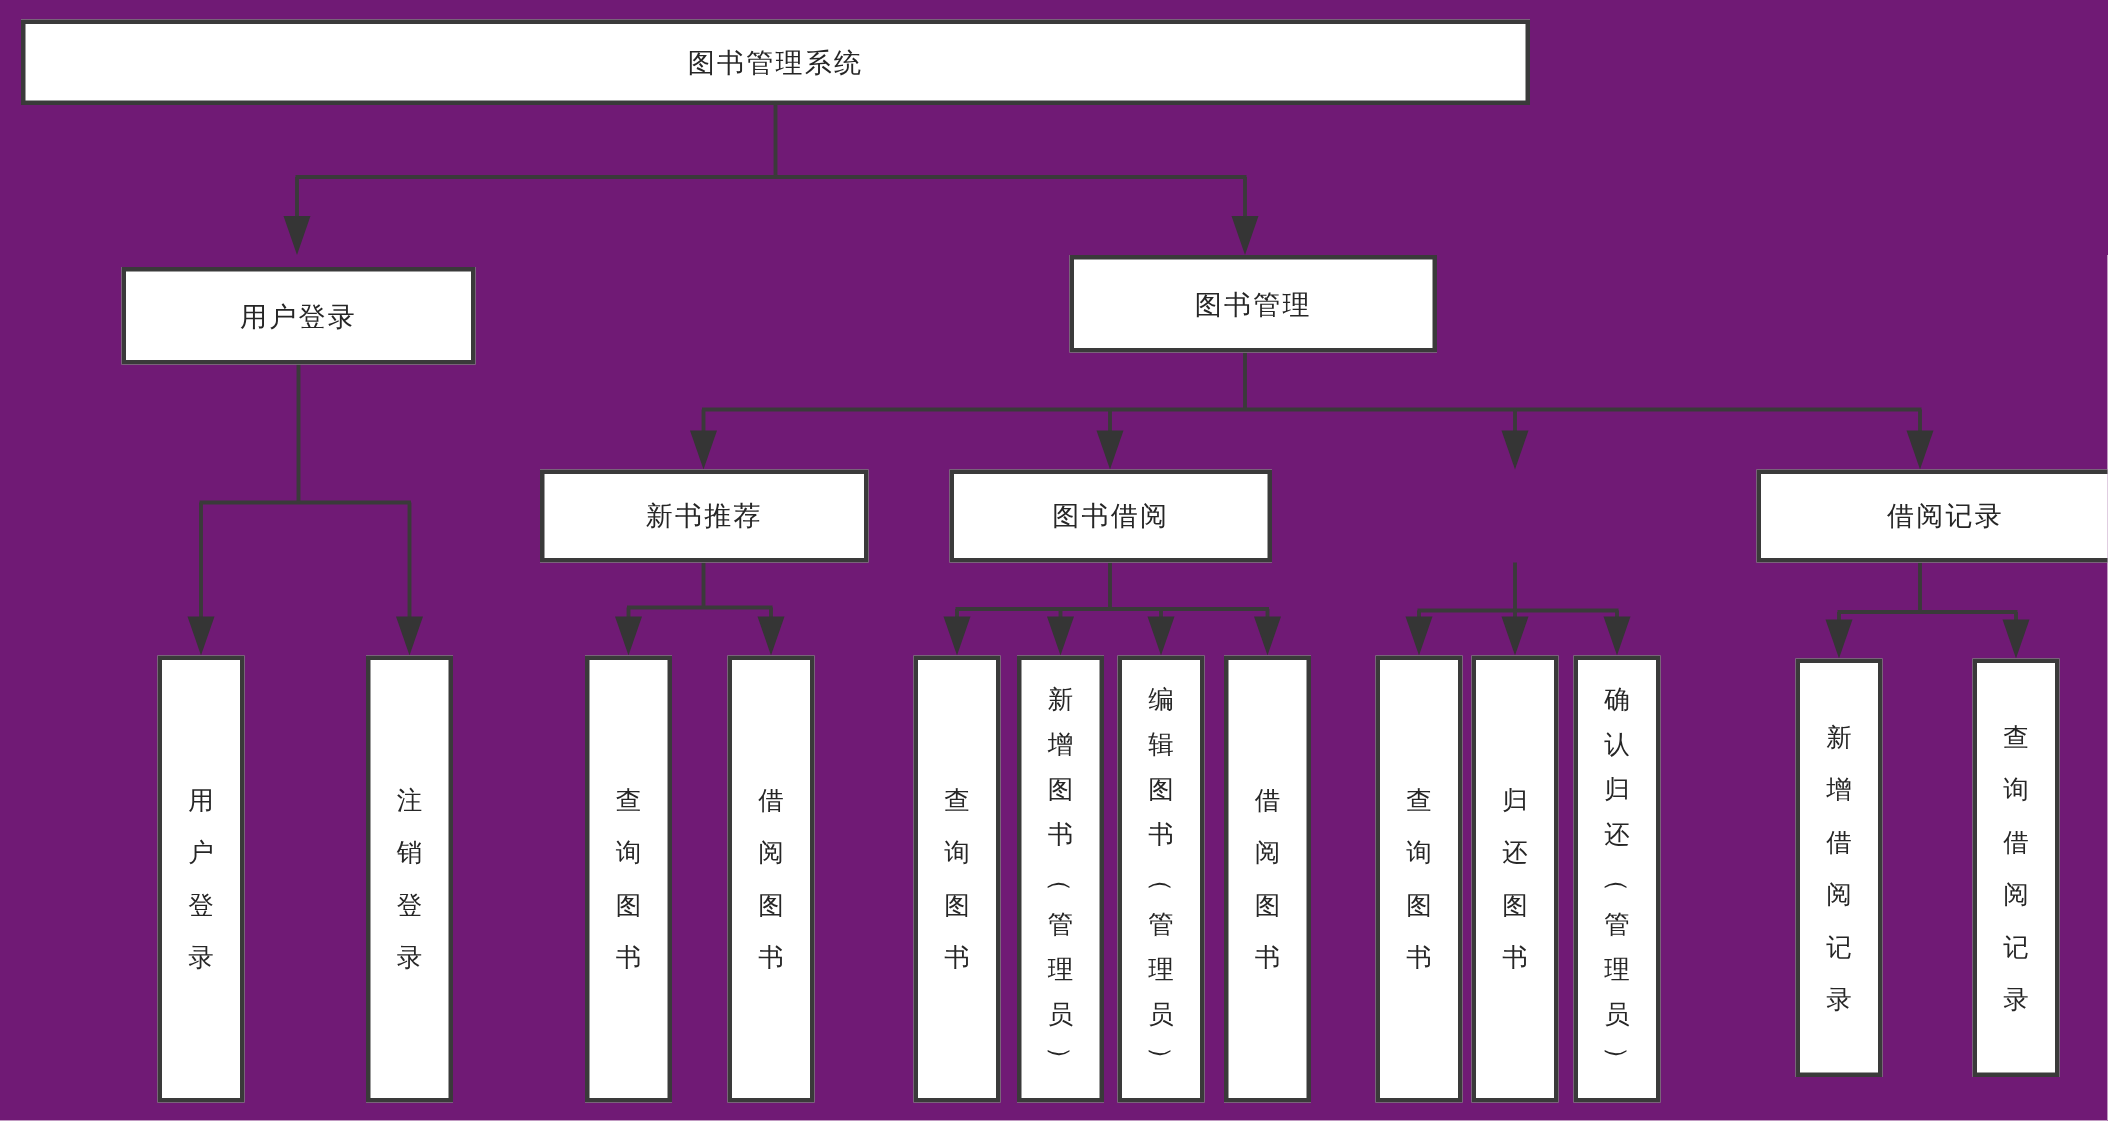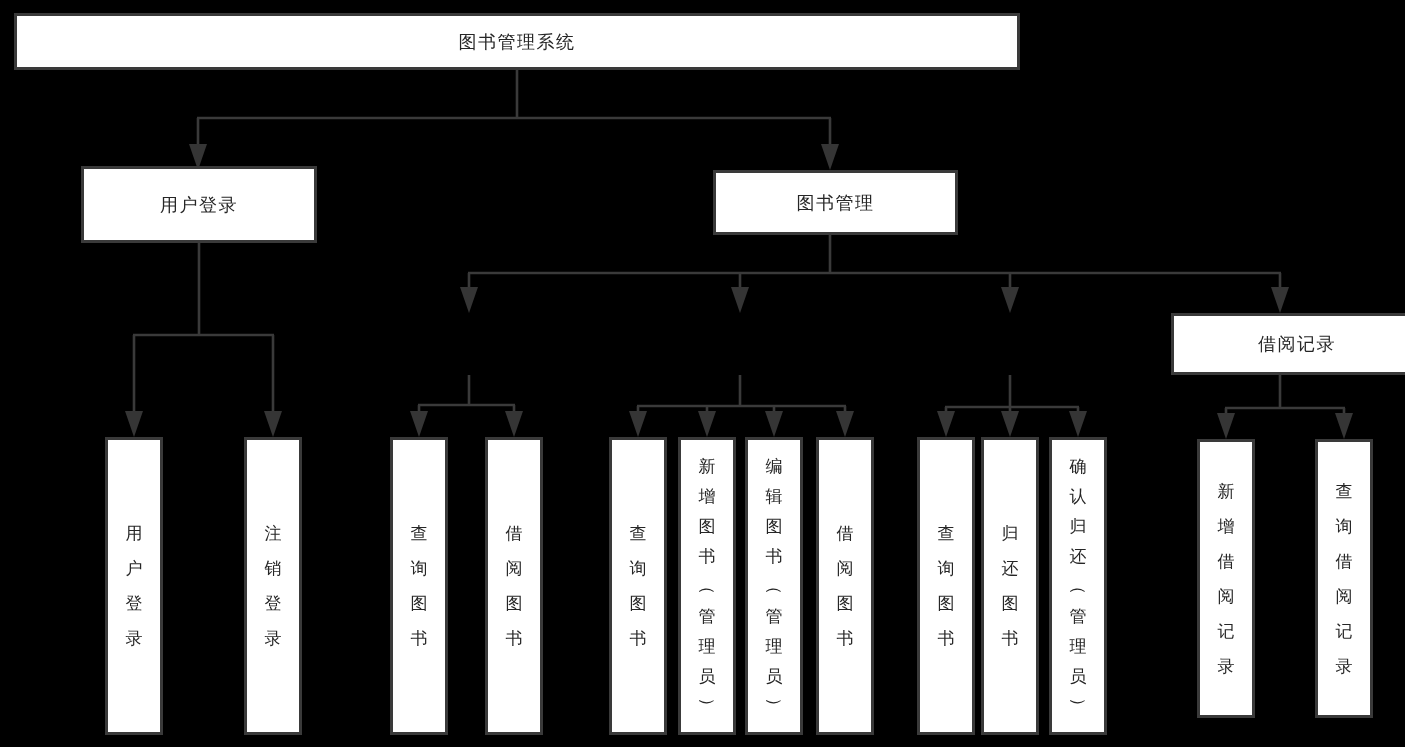--- a/index.html
+++ b/index.html
@@ -1,17 +1,17 @@
 <!DOCTYPE html>
 <html><head>
 <meta charset="utf-8">
 <style>
   html,body{margin:0;padding:0;background:#ffffff;}
   body{width:1405px;height:747px;overflow:hidden;font-family:"Liberation Sans",sans-serif;}
-  .stage{position:relative;width:1405px;height:747px;background:#000000;}
+  .stage{position:relative;width:1405px;height:747px;background:#701a75;}
   .wires{position:absolute;left:0;top:0;width:1405px;height:747px;}
   .node{
     position:absolute;
     background:#ffffff;
     border:3px solid #3a3a3a;
     box-sizing:border-box;
     display:flex;
     align-items:center;
     justify-content:center;
     color:#262626;
@@ -114,27 +114,33 @@
       <polygon points="1069,411 1087,411 1078,437"></polygon>
       <polygon points="1217,413 1235,413 1226,439"></polygon>
       <polygon points="1335,413 1353,413 1344,439"></polygon>
     </g>
   </svg>
 
   <div class="node h" style="left:14px;top:13px;width:1006px;height:57px">
     <span>图书管理系统</span>
   </div>
 
-  <div class="node h" style="left:81px;top:166px;width:236px;height:77px">
+  <div class="node h" style="left:81px;top:178px;width:236px;height:65px">
     <span>用户登录</span>
   </div>
   <div class="node h" style="left:713px;top:170px;width:245px;height:65px">
     <span>图书管理</span>
   </div>
 
+  <div class="node h" style="left:360px;top:313px;width:219px;height:62px">
+    <span>新书推荐</span>
+  </div>
+  <div class="node h" style="left:633px;top:313px;width:215px;height:62px">
+    <span>图书借阅</span>
+  </div>
   <div class="node h" style="left:1171px;top:313px;width:252px;height:62px">
     <span>借阅记录</span>
   </div>
 
   <div class="node v" style="left:105px;top:437px;width:58px;height:298px">
     <div class="vtext">
         <span class="vchar" style="height: 35px;">用</span>
         <span class="vchar" style="height: 35px;">户</span>
         <span class="vchar" style="height: 35px;">登</span>
         <span class="vchar" style="height: 35px;">录</span>

